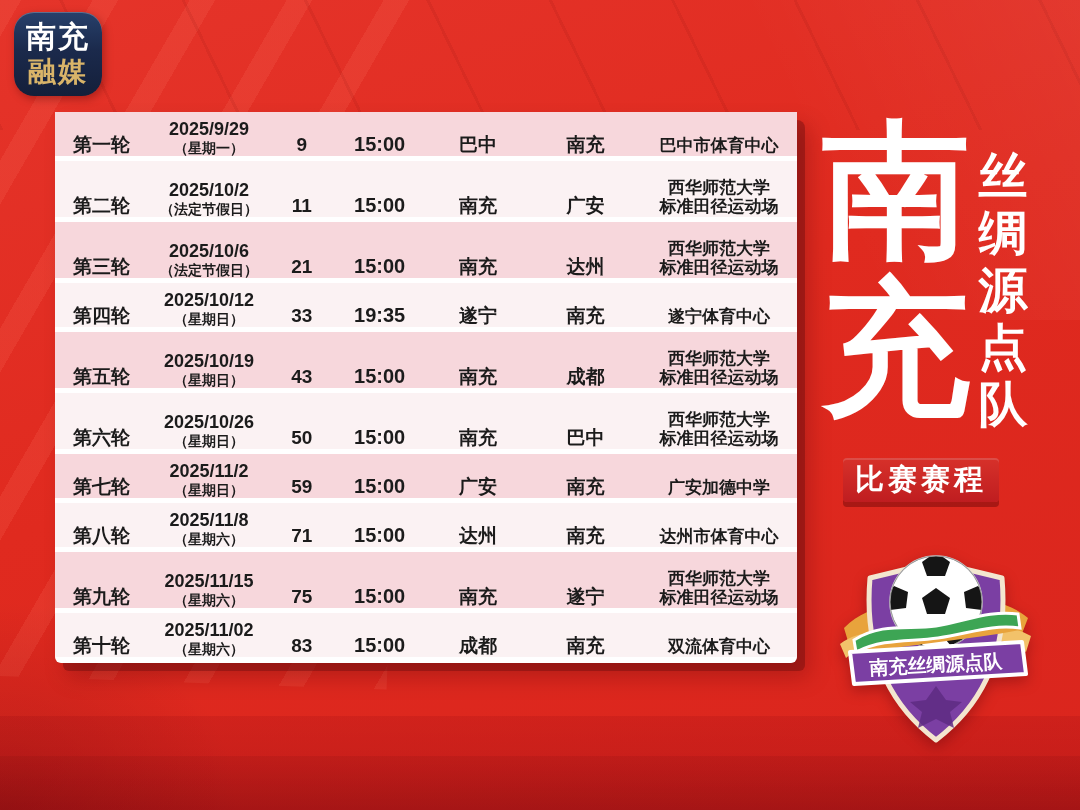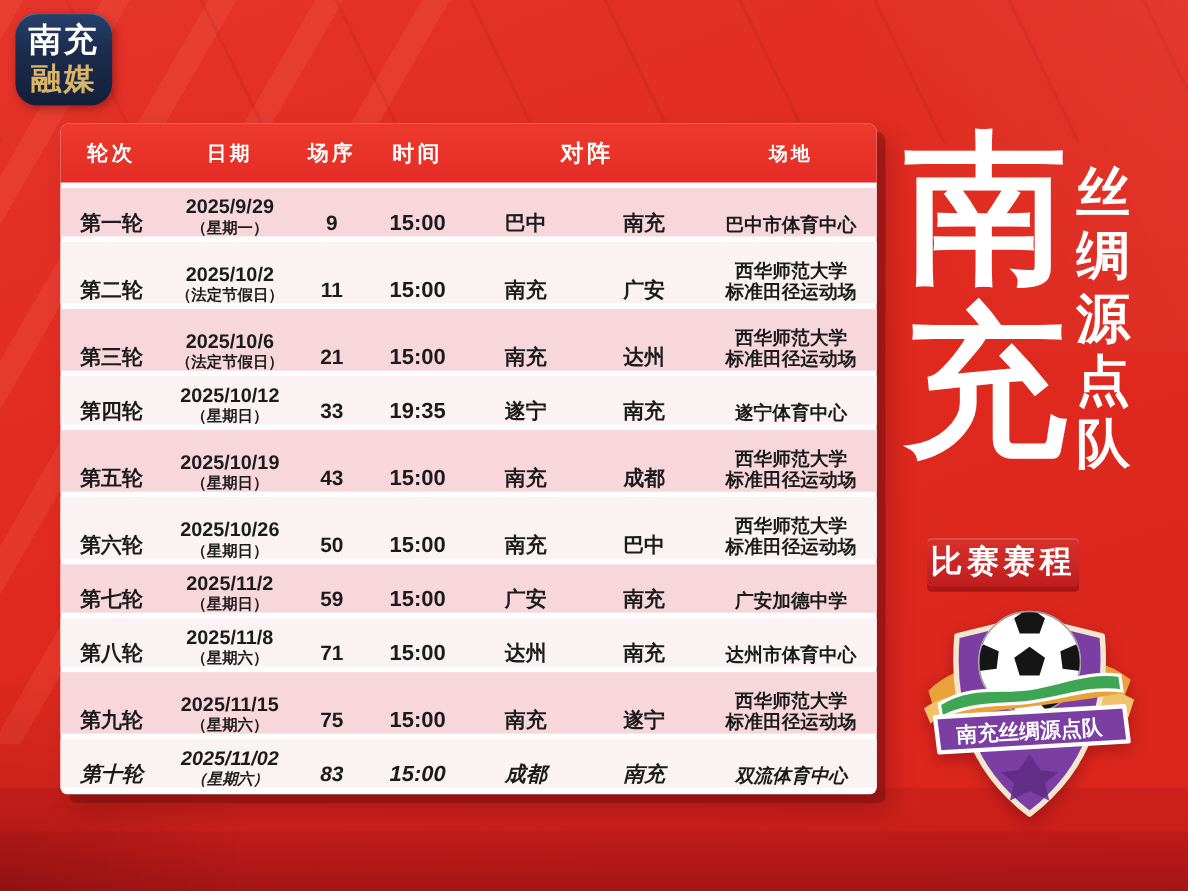--- a/index.html
+++ b/index.html
@@ -39,44 +39,44 @@
     background:#ffffff;border-radius:8px 8px 6px 6px;padding-bottom:6px;
     box-shadow:8px 8px 0 rgba(105,12,15,.42), 12px 14px 22px rgba(90,8,10,.30);}
   .t-head{display:flex;align-items:center;height:54px;margin-bottom:5px;
     background:linear-gradient(180deg,#ee3a2e,#e42c24);border-radius:8px 8px 0 0;
     color:#ffffff;font-weight:bold;font-size:21px;letter-spacing:3px;}
   .t-head .hc{text-align:center;}
   .t-row{display:flex;align-items:flex-end;height:44px;margin:0 0 5px 0;background:#fbf2f3;
     color:#1b1b1b;font-weight:bold;}
   .t-row.tall{height:56px;}
   .t-row:nth-child(odd){background:#f7d7dc;}
-  .t-row:last-child{margin-bottom:0;font-style:italic;}
+  .t-row:last-child{margin-bottom:0;}
   .cell{text-align:center;line-height:1.15;}
   .c-round{flex:0 0 12.5%;font-size:19px;}
   .c-date{flex:0 0 16.5%;font-size:18px;display:flex;flex-direction:column;align-items:center;}
   .c-date .d2{font-size:14px;}
   .c-no{flex:0 0 8.5%;font-size:19px;}
   .c-time{flex:0 0 12.5%;font-size:20px;}
   .c-home{flex:0 0 14%;font-size:19px;}
   .c-away{flex:0 0 15%;font-size:19px;}
   .c-venue{flex:1;font-size:17px;display:flex;flex-direction:column;align-items:center;}
   .h-matchup{flex:0 0 29%;}
 
   
   .big-title{position:absolute;left:815px;top:112px;width:162px;
     color:#ffffff;font-weight:bold;font-size:148px;line-height:158px;
     text-align:center;word-break:break-all;}
   .vert-name{position:absolute;left:976px;top:148px;width:54px;
     color:#ffffff;font-weight:bold;font-size:49px;line-height:57px;
     text-align:center;word-break:break-all;letter-spacing:0;}
-  .badge-schedule{position:absolute;left:843px;top:458px;width:138px;height:44px;border-radius:4px;
+  .badge-schedule{position:absolute;left:843px;top:458px;width:156px;height:44px;border-radius:4px;
     background:linear-gradient(180deg,#d7312a,#bf1d20);
     box-shadow:0 5px 0 rgba(115,8,10,.5), inset 0 2px 0 rgba(255,255,255,.14);
     display:flex;align-items:center;justify-content:center;
-    color:#ffffff;font-weight:bold;font-size:29px;letter-spacing:4px;margin-top:31px;}
+    color:#ffffff;font-weight:bold;font-size:29px;letter-spacing:4px;}
 
   
   .crest{position:absolute;left:838px;top:548px;width:196px;height:204px;
     filter:drop-shadow(0 5px 7px rgba(80,0,10,.35));}
 </style>
 </head>
 <body>
 
 <div id="poster">
   <div class="streaks-left"></div>
@@ -85,28 +85,20 @@
   <div class="band-bottom"></div>
   <div class="band-bottom2"></div>
   <div class="corner-bl"></div>
 
   <div class="app-logo">
     <div class="l1">南充</div>
     <div class="l2">融媒</div>
   </div>
 
   <div class="sched">
-    <div class="t-head">
-      <div class="hc c-round">轮次</div>
-      <div class="hc c-date">日期</div>
-      <div class="hc c-no">场序</div>
-      <div class="hc c-time">时间</div>
-      <div class="hc h-matchup">对阵</div>
-      <div class="hc c-venue">场地</div>
-    </div>
     <div id="table-body">
         <div class="t-row">
           <div class="cell c-round">第一轮</div>
           <div class="cell c-date">
             <span class="d1">2025/9/29</span>
             <span class="d2">（星期一）</span>
           </div>
           <div class="cell c-no">9</div>
           <div class="cell c-time">15:00</div>
           <div class="cell c-home">巴中</div>

